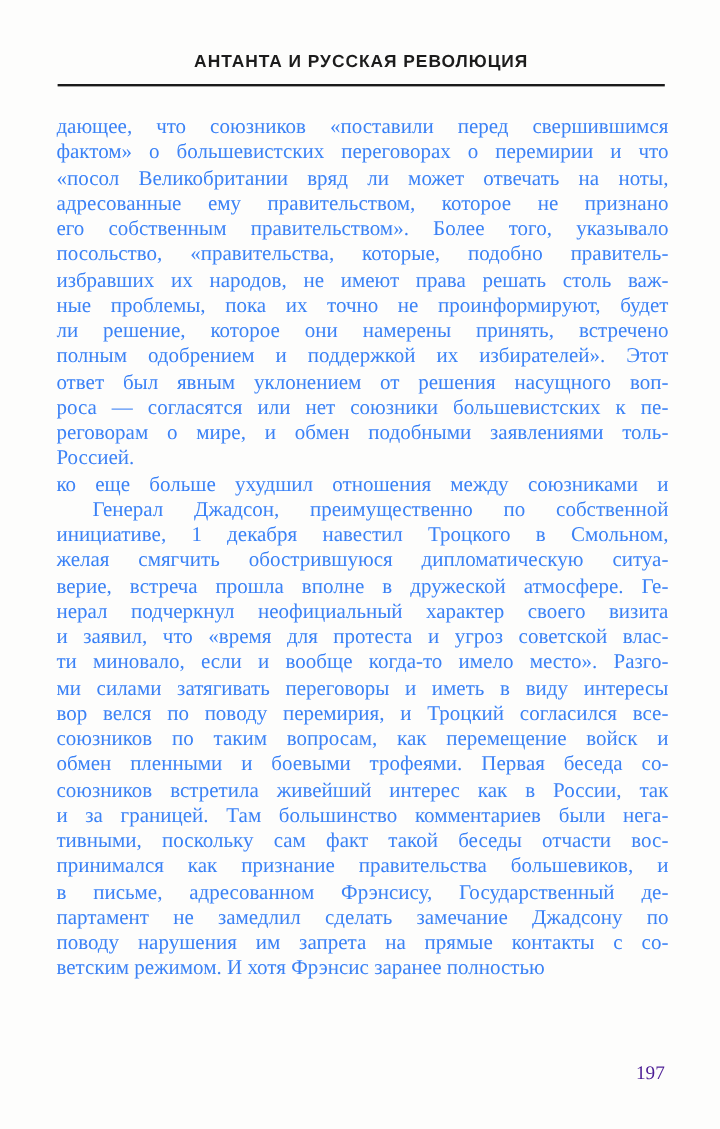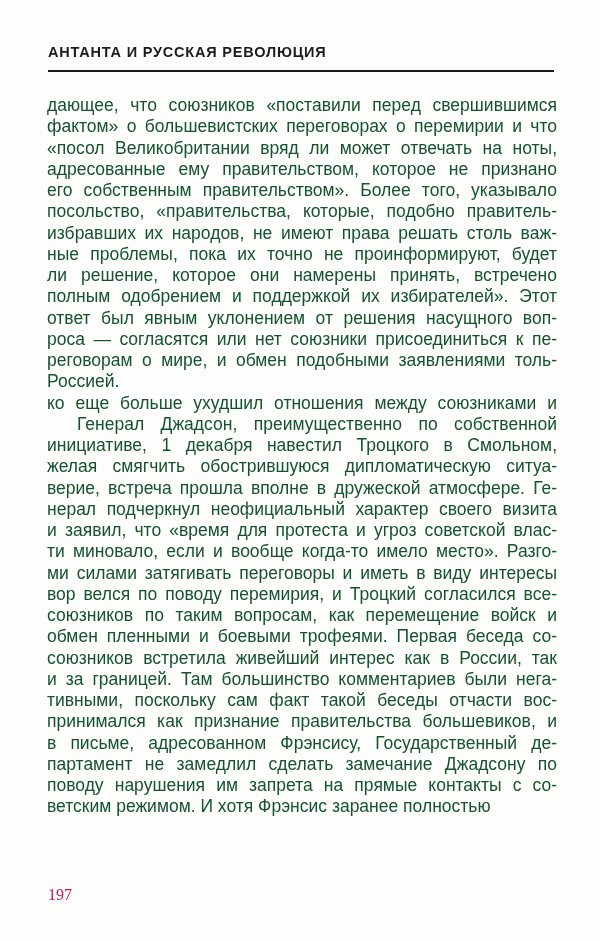--- a/index.html
+++ b/index.html
@@ -14,68 +14,69 @@
     background: #fdfdfc;
     margin: 0 auto;
     overflow: hidden;
     color: #141414;
   }
   .running-head {
     position: absolute;
     top: 44px;
     left: 48px;
     width: 506px;
+    text-align: center;
     font-family: "Liberation Sans", sans-serif;
     font-weight: 700;
     font-size: 14.5px;
     letter-spacing: 0.8px;
     color: #1c1c1c;
     white-space: nowrap;
   }
   .head-rule {
     position: absolute;
     top: 70px;
     left: 48px;
     width: 506px;
     height: 0;
     border-top: 2px solid #1a1a1a;
   }
   .body-text {
     position: absolute;
     top: 95px;
     left: 47px;
     width: 510px;
-    font-family: Liberation Sans, sans-serif;
+    font-family: Liberation Serif, serif;
     font-size: 17.5px;
     line-height: 21.25px;
-    color: #14532d;
+    color: #3b82f6;
   }
   .para { margin: 0; }
   .text-line {
     text-align: justify;
     text-align-last: justify;
     height: 21.25px;
     overflow: hidden;
     white-space: nowrap;
   }
   .text-line.last-line {
     text-align-last: left;
   }
   .text-line.indent-line {
     text-indent: 30px;
   }
   .page-number {
     position: absolute;
     top: 886px;
     left: 48px;
     width: 506px;
-    text-align: left;
+    text-align: right;
     font-family: "Liberation Serif", "DejaVu Serif", serif;
     font-size: 16px;
-    color: #be185d;
+    color: #4c1d95;
   }
 </style>
 </head>
 <body>
 
 <div class="page">
 
   <div class="running-head">АНТАНТА И РУССКАЯ РЕВОЛЮЦИЯ</div>
 
   <div class="head-rule"></div>
@@ -86,21 +87,21 @@
         <div class="text-line">фактом» о большевистских переговорах о перемирии и что</div>
         <div class="text-line">«посол Великобритании вряд ли может отвечать на ноты,</div>
         <div class="text-line">адресованные ему правительством, которое не признано</div>
         <div class="text-line">его собственным правительством». Более того, указывало</div>
         <div class="text-line">посольство, «правительства, которые, подобно правитель-</div>
         <div class="text-line">избравших их народов, не имеют права решать столь важ-</div>
         <div class="text-line">ные проблемы, пока их точно не проинформируют, будет</div>
         <div class="text-line">ли решение, которое они намерены принять, встречено</div>
         <div class="text-line">полным одобрением и поддержкой их избирателей». Этот</div>
         <div class="text-line">ответ был явным уклонением от решения насущного воп-</div>
-        <div class="text-line">роса — согласятся или нет союзники присоединиться к пе-</div>
+        <div class="text-line">роса — согласятся или нет союзники большевистских к пе-</div>
         <div class="text-line">реговорам о мире, и обмен подобными заявлениями толь-</div>
         <div class="text-line last-line">Россией.</div>
         <div class="text-line">ко еще больше ухудшил отношения между союзниками и</div>
       </div>
       <div class="para">
         <div class="text-line indent-line">Генерал Джадсон, преимущественно по собственной</div>
         <div class="text-line">инициативе, 1 декабря навестил Троцкого в Смольном,</div>
         <div class="text-line">желая смягчить обострившуюся дипломатическую ситуа-</div>
         <div class="text-line">верие, встреча прошла вполне в дружеской атмосфере. Ге-</div>
         <div class="text-line">нерал подчеркнул неофициальный характер своего визита</div>

